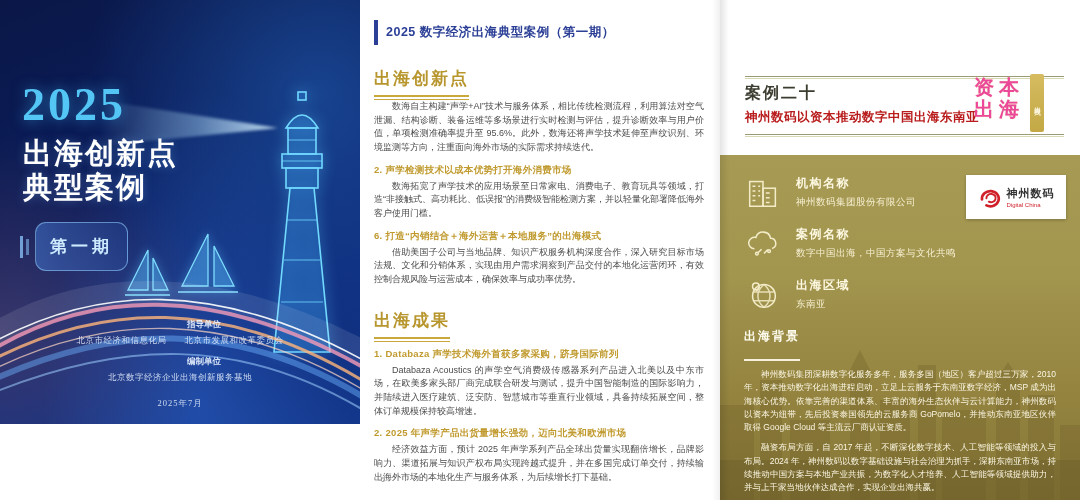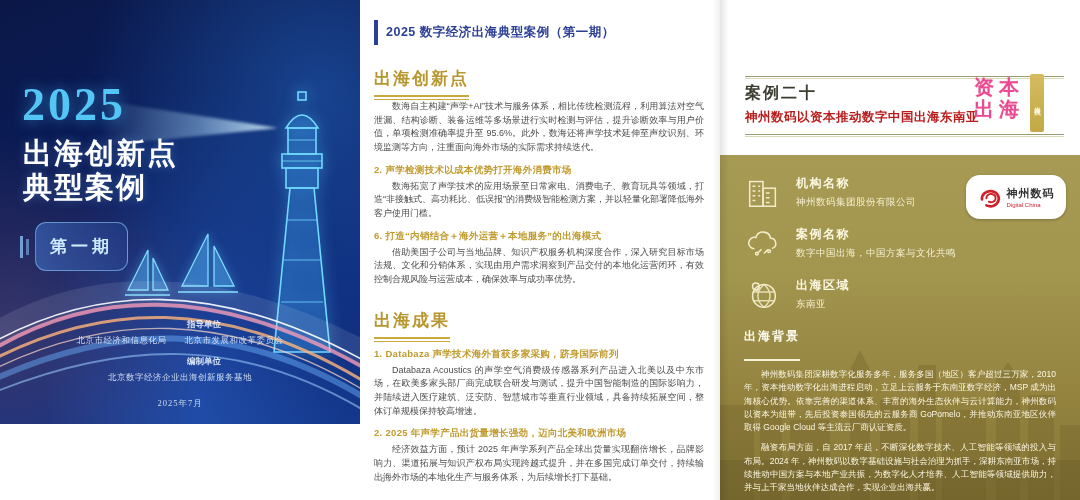--- a/index.html
+++ b/index.html
@@ -70,21 +70,21 @@
   .ribbon span { writing-mode:vertical-rl; font-size:6.5px; color:#fffbe8; letter-spacing:1px; }
   .gold-panel { position:absolute; left:0; top:155px; width:360px; height:345px;
     background:linear-gradient(180deg,#a79a54 0%,#a2954e 35%,#93833f 70%,#877838 100%); }
   .skyline { position:absolute; bottom:0; left:0; width:360px; height:190px; opacity:.55; }
   .info-rows { position:relative; padding:18px 0 0 24px; }
   .info-row { display:flex; margin-bottom:13px; }
   .info-icon { width:38px; height:38px; flex:0 0 38px; margin-right:14px; }
   .info-label { font-size:12px; font-weight:800; color:#fdf8e2; letter-spacing:1.5px; margin-top:2px; }
   .info-value { font-size:9.5px; color:#f7f0d2; margin-top:4px; letter-spacing:.5px; }
   .logo-card { position:absolute; right:14px; top:20px; width:100px; height:44px; background:#fff;
-    border-radius:14px; box-shadow:0 1px 3px rgba(0,0,0,.25); display:flex; align-items:center;
+    border-radius:0; box-shadow:0 1px 3px rgba(0,0,0,.25); display:flex; align-items:center;
     justify-content:center; gap:5px; }
   .logo-cn { font-size:11px; font-weight:800; color:#333; letter-spacing:1px; }
   .logo-en { font-size:6px; color:#d0202a; margin-top:1px; }
   .bg-sec { position:relative; margin:8px 24px 0 24px; }
   .bg-title { display:inline-block; font-size:12px; font-weight:800; color:#fffdf0; letter-spacing:2px;
     padding-bottom:14px; border-bottom:2px solid rgba(255,253,235,.9); }
   .bg-p { margin-top:7px; font-size:8.5px; line-height:1.56; color:#fbf6e2; text-align:justify;
     text-indent:2em; }
 </style>
 </head>

